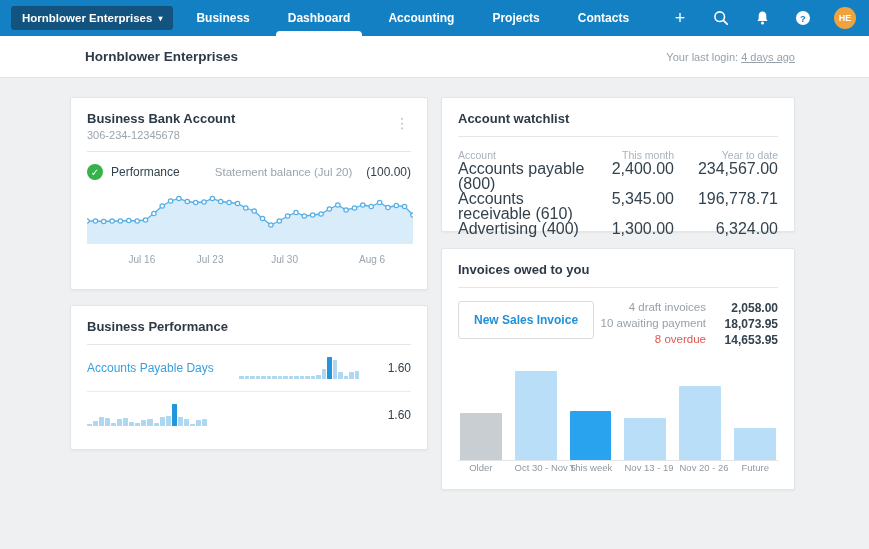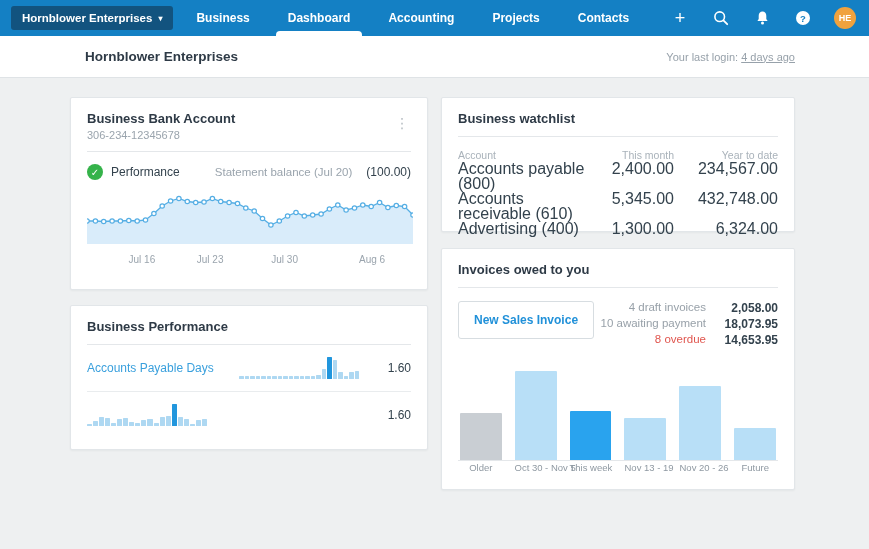--- a/index.html
+++ b/index.html
@@ -262,32 +262,32 @@
             <span class="perf-value">1.60</span>
           </div>
         </div>
     </section>
 
   </div>
 
   <div class="col-right">
 
     <section class="card watchlist-card">
-      <div class="card-title">Business watchlist</div>
+      <div class="card-title">Account watchlist</div>
       <div class="divider"></div>
       <div class="wl-table" id="wl-table">
           <div class="wl-head">Account</div>
           <div class="wl-head num">This month</div>
           <div class="wl-head num">Year to date</div>
           <div class="wl-cell">Accounts payable (800)</div>
           <div class="wl-cell num">2,400.00</div>
           <div class="wl-cell num">234,567.00</div>
           <div class="wl-cell">Accounts receivable (610)</div>
           <div class="wl-cell num">5,345.00</div>
-          <div class="wl-cell num">432,748.00</div>
+          <div class="wl-cell num">196,778.71</div>
           <div class="wl-cell">Advertising (400)</div>
           <div class="wl-cell num">1,300.00</div>
           <div class="wl-cell num">6,324.00</div>
         </div>
     </section>
 
     <section class="card invoices-card">
       <div class="card-title">Invoices owed to you</div>
       <div class="divider"></div>
       <div class="inv-top">

